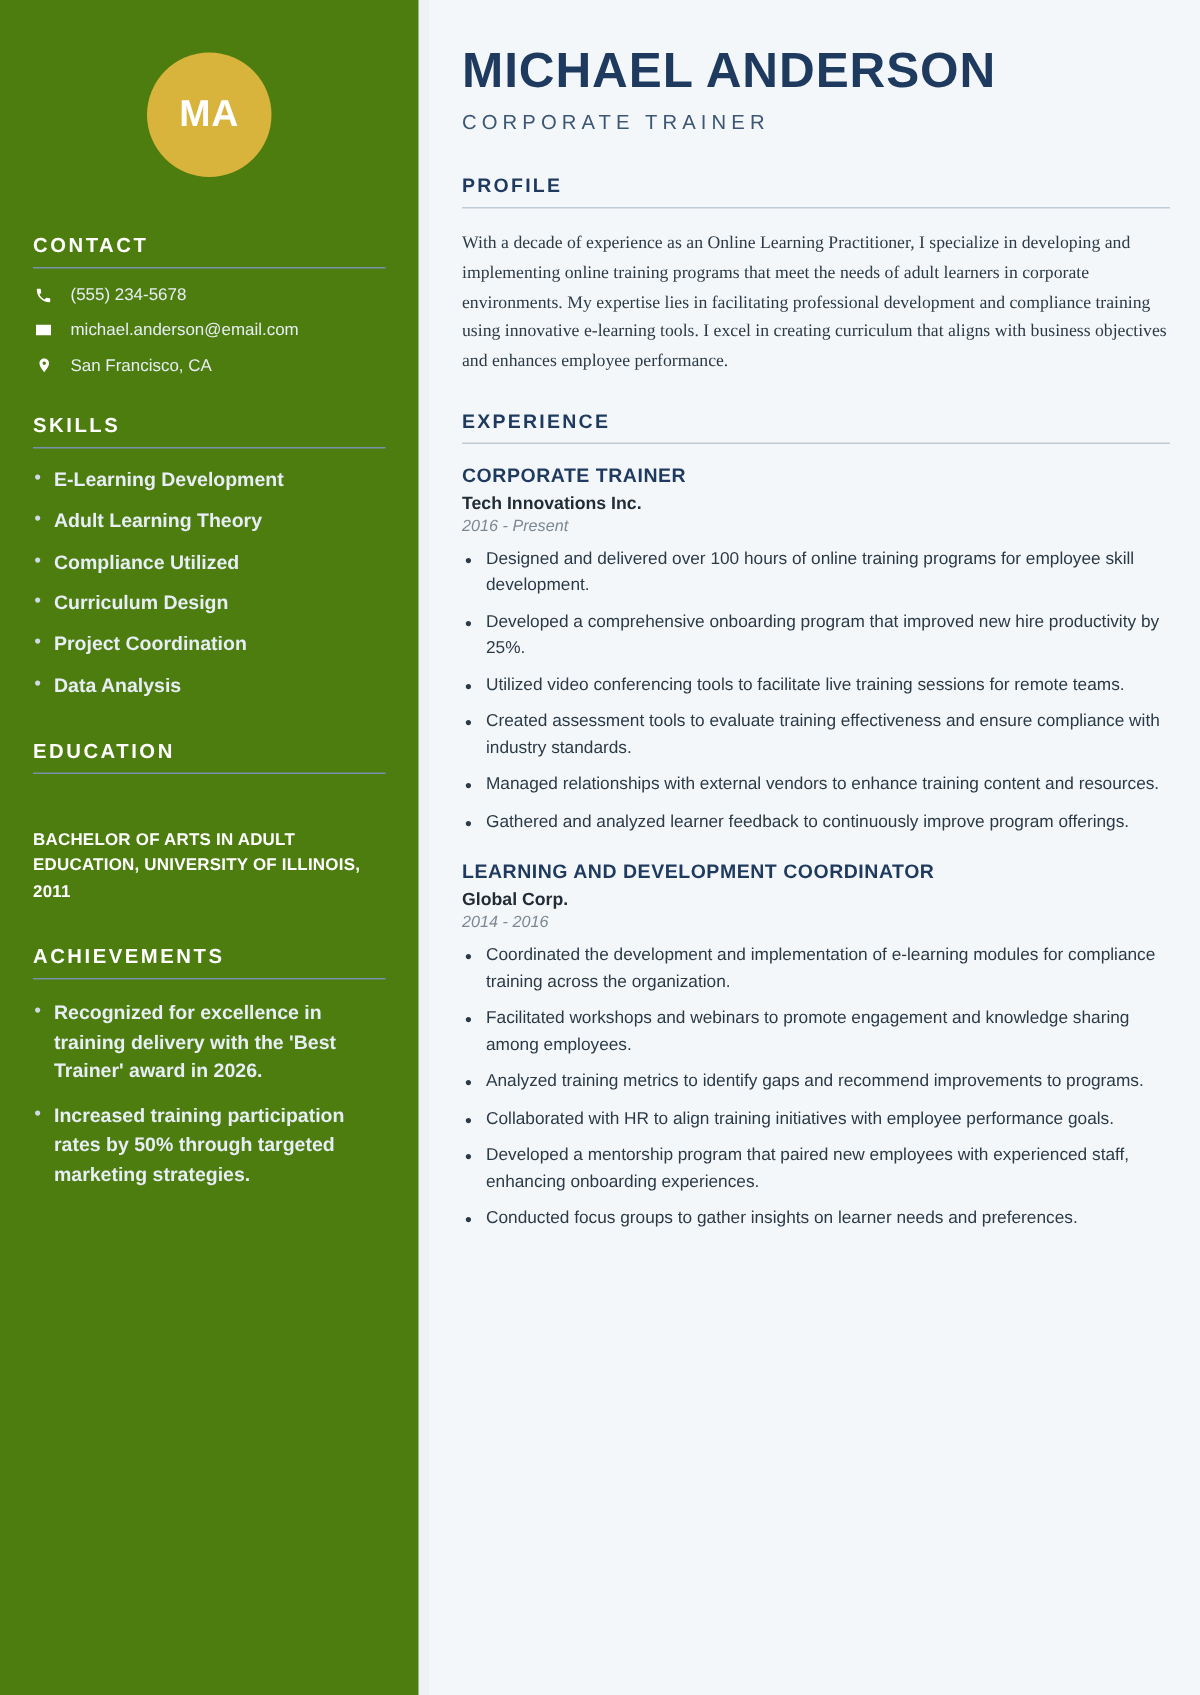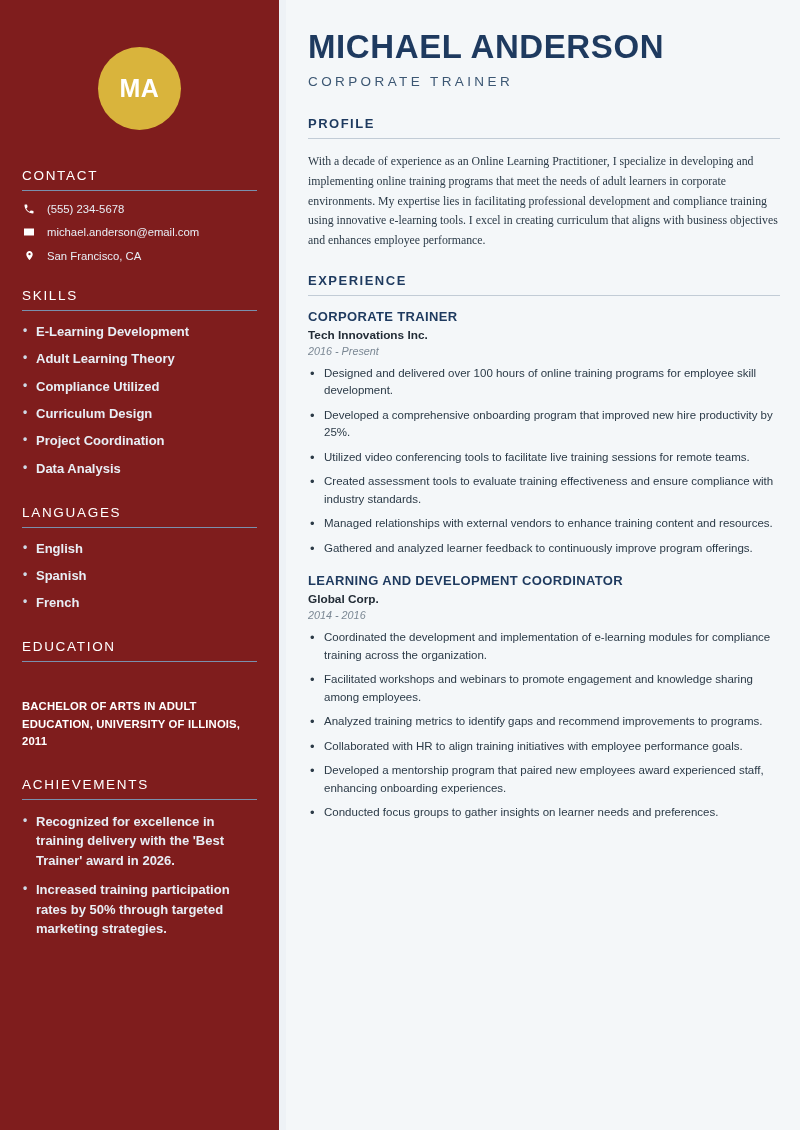--- a/index.html
+++ b/index.html
@@ -13,23 +13,23 @@
     font-family: "Liberation Sans", sans-serif;
     background: #f4f7f9;
     display: flex;
     overflow: hidden;
   }
 
   
   .sidebar {
     width: 279px;
     min-width: 279px;
-    background: #7f1d1d;
+    background: #4d7c0f;
     color: #ffffff;
-    padding: 12px 22px;
+    padding: 0 22px;
     position: relative;
   }
 
   .avatar-wrap {
     display: flex;
     justify-content: center;
     padding-top: 35px;
     padding-bottom: 38px;
   }
 
@@ -44,21 +44,21 @@
     color: #ffffff;
     font-size: 25px;
     font-weight: bold;
     letter-spacing: 0.5px;
   }
 
   .side-section { margin-bottom: 26px; }
 
   .side-heading {
     font-size: 13.5px;
-    font-weight: normal;
+    font-weight: bold;
     letter-spacing: 1.7px;
     color: #ffffff;
     padding-bottom: 7px;
   }
 
   .side-rule {
     height: 1px;
     background: #7a90ad;
     margin-bottom: 12px;
   }
@@ -258,29 +258,20 @@
     <ul class="side-list">
       <li>E-Learning Development</li>
       <li>Adult Learning Theory</li>
       <li>Compliance Utilized</li>
       <li>Curriculum Design</li>
       <li>Project Coordination</li>
       <li>Data Analysis</li>
     </ul>
   </section>
 
-  <section class="side-section">
-    <div class="side-heading">LANGUAGES</div>
-    <div class="side-rule"></div>
-    <ul class="side-list">
-      <li>English</li>
-      <li>Spanish</li>
-      <li>French</li>
-    </ul>
-  </section>
 
   <section class="side-section">
     <div class="side-heading">EDUCATION</div>
     <div class="side-rule"></div>
     <div class="edu-text">BACHELOR OF ARTS IN ADULT EDUCATION, UNIVERSITY OF ILLINOIS, 2011</div>
   </section>
 
   <section class="side-section">
     <div class="side-heading">ACHIEVEMENTS</div>
     <div class="side-rule"></div>
@@ -325,20 +316,20 @@
 
     <div class="job">
       <div class="job-title">LEARNING AND DEVELOPMENT COORDINATOR</div>
       <div class="job-company">Global Corp.</div>
       <div class="job-dates">2014 - 2016</div>
       <ul class="job-bullets">
         <li>Coordinated the development and implementation of e-learning modules for compliance training across the organization.</li>
         <li>Facilitated workshops and webinars to promote engagement and knowledge sharing among employees.</li>
         <li>Analyzed training metrics to identify gaps and recommend improvements to programs.</li>
         <li>Collaborated with HR to align training initiatives with employee performance goals.</li>
-        <li>Developed a mentorship program that paired new employees award experienced staff, enhancing onboarding experiences.</li>
+        <li>Developed a mentorship program that paired new employees with experienced staff, enhancing onboarding experiences.</li>
         <li>Conducted focus groups to gather insights on learner needs and preferences.</li>
       </ul>
     </div>
 
   </section>
 
 </main>
 
 </body></html>

